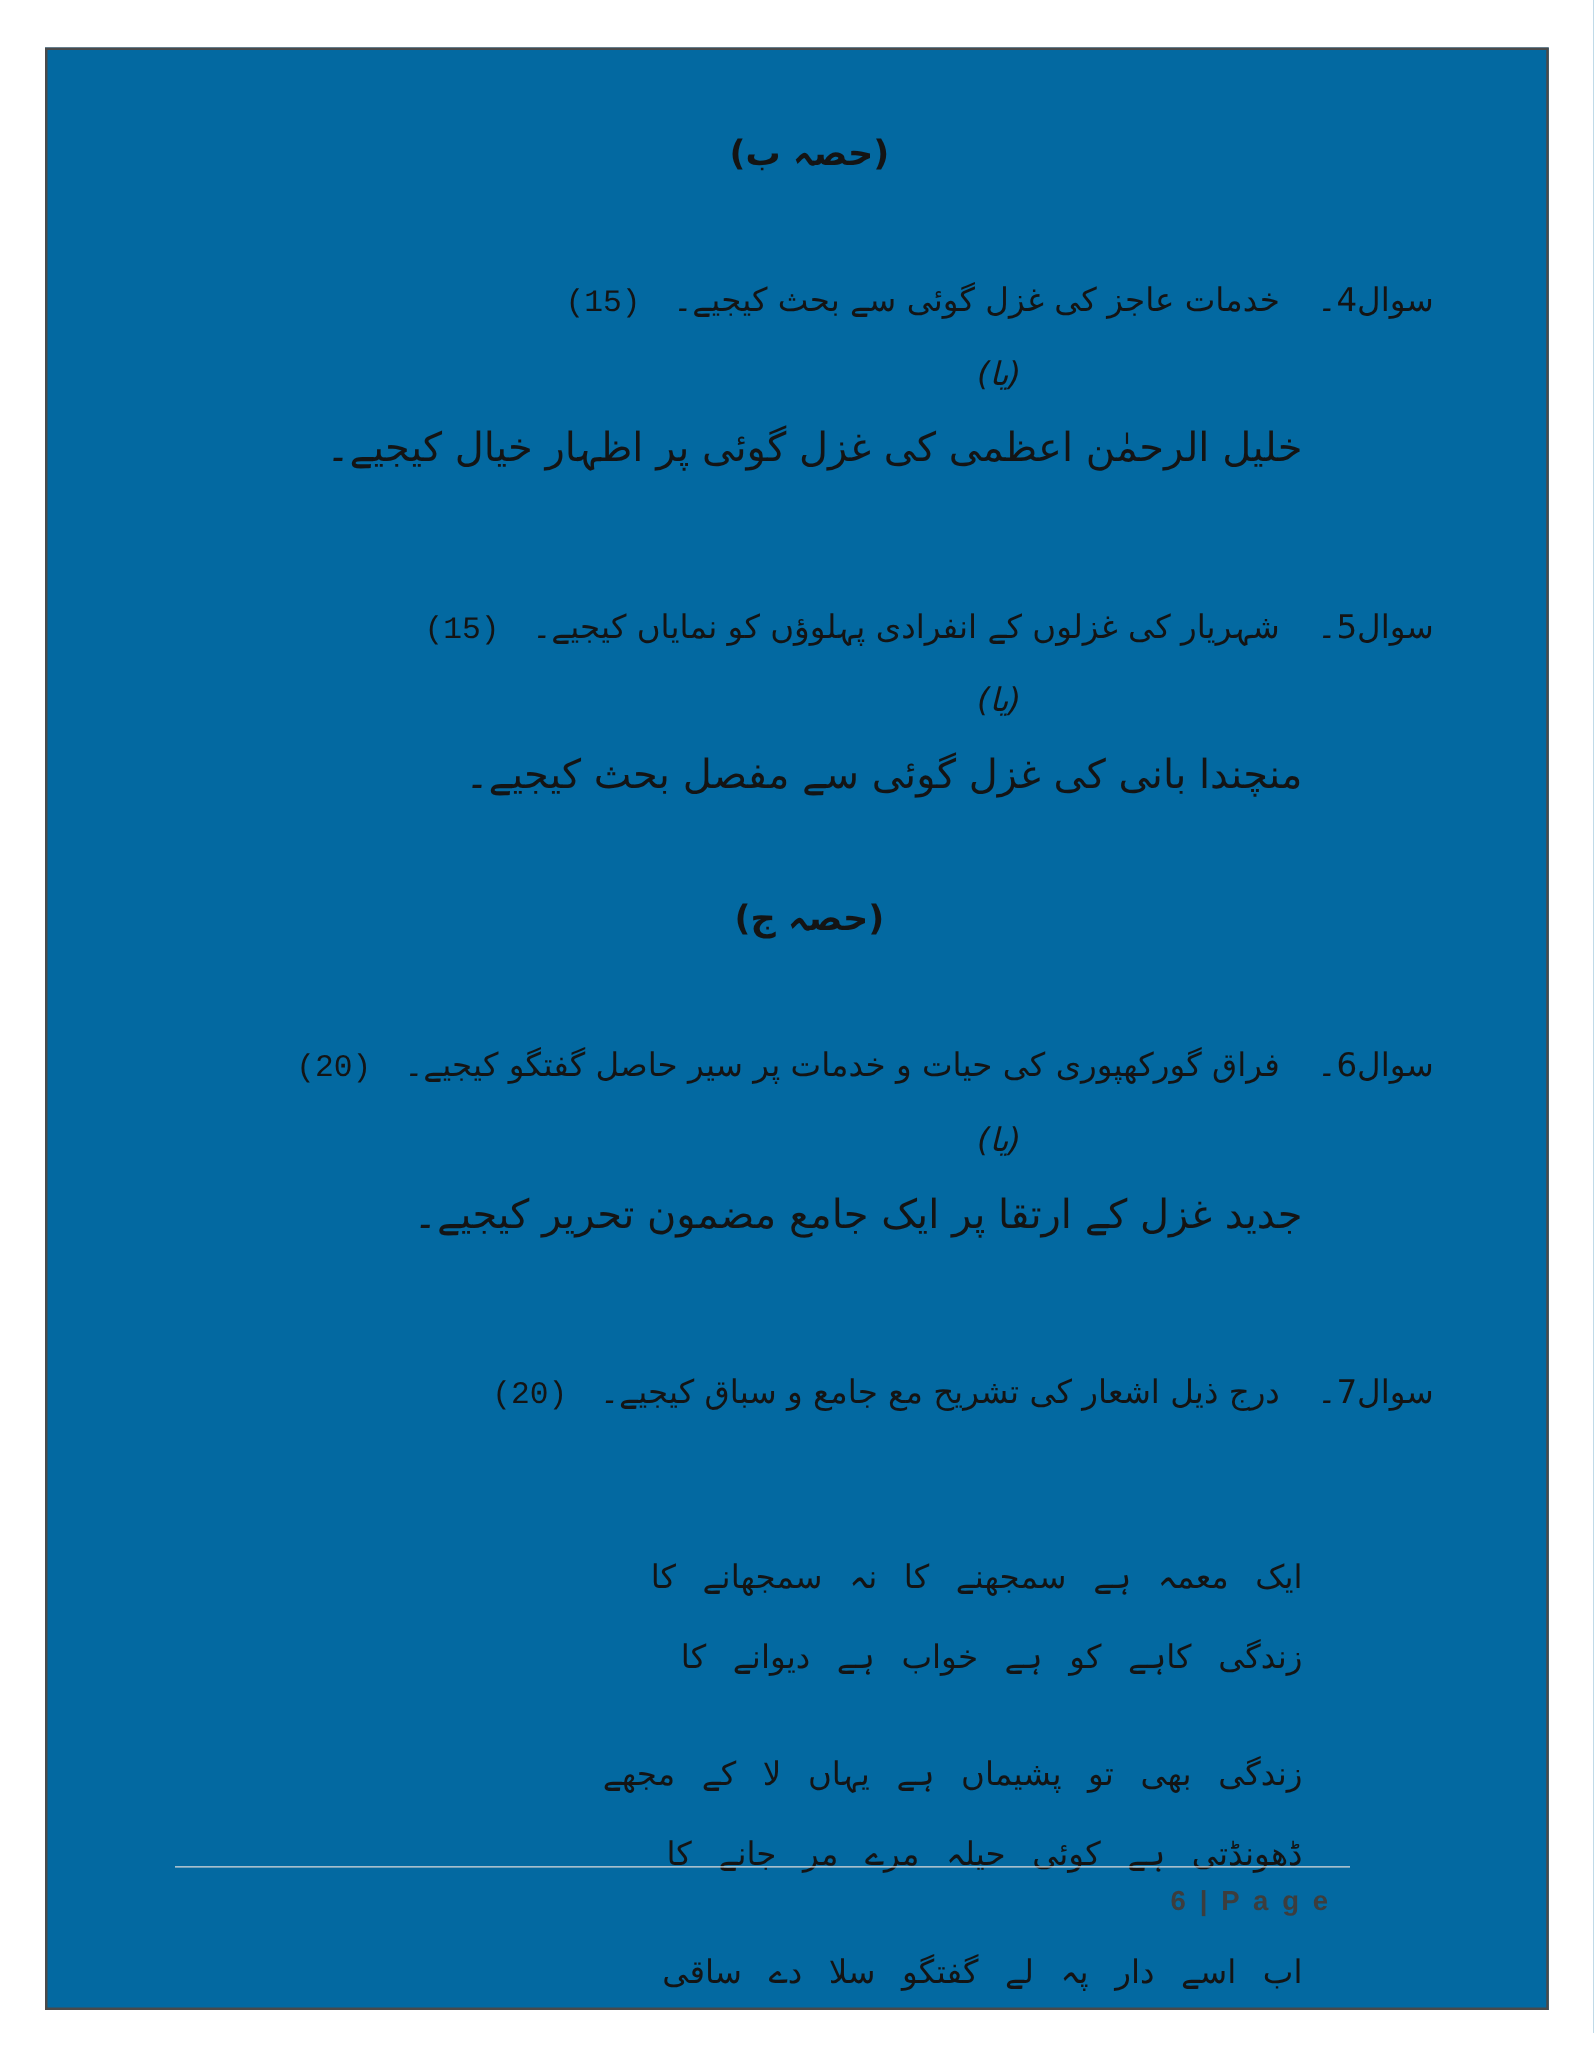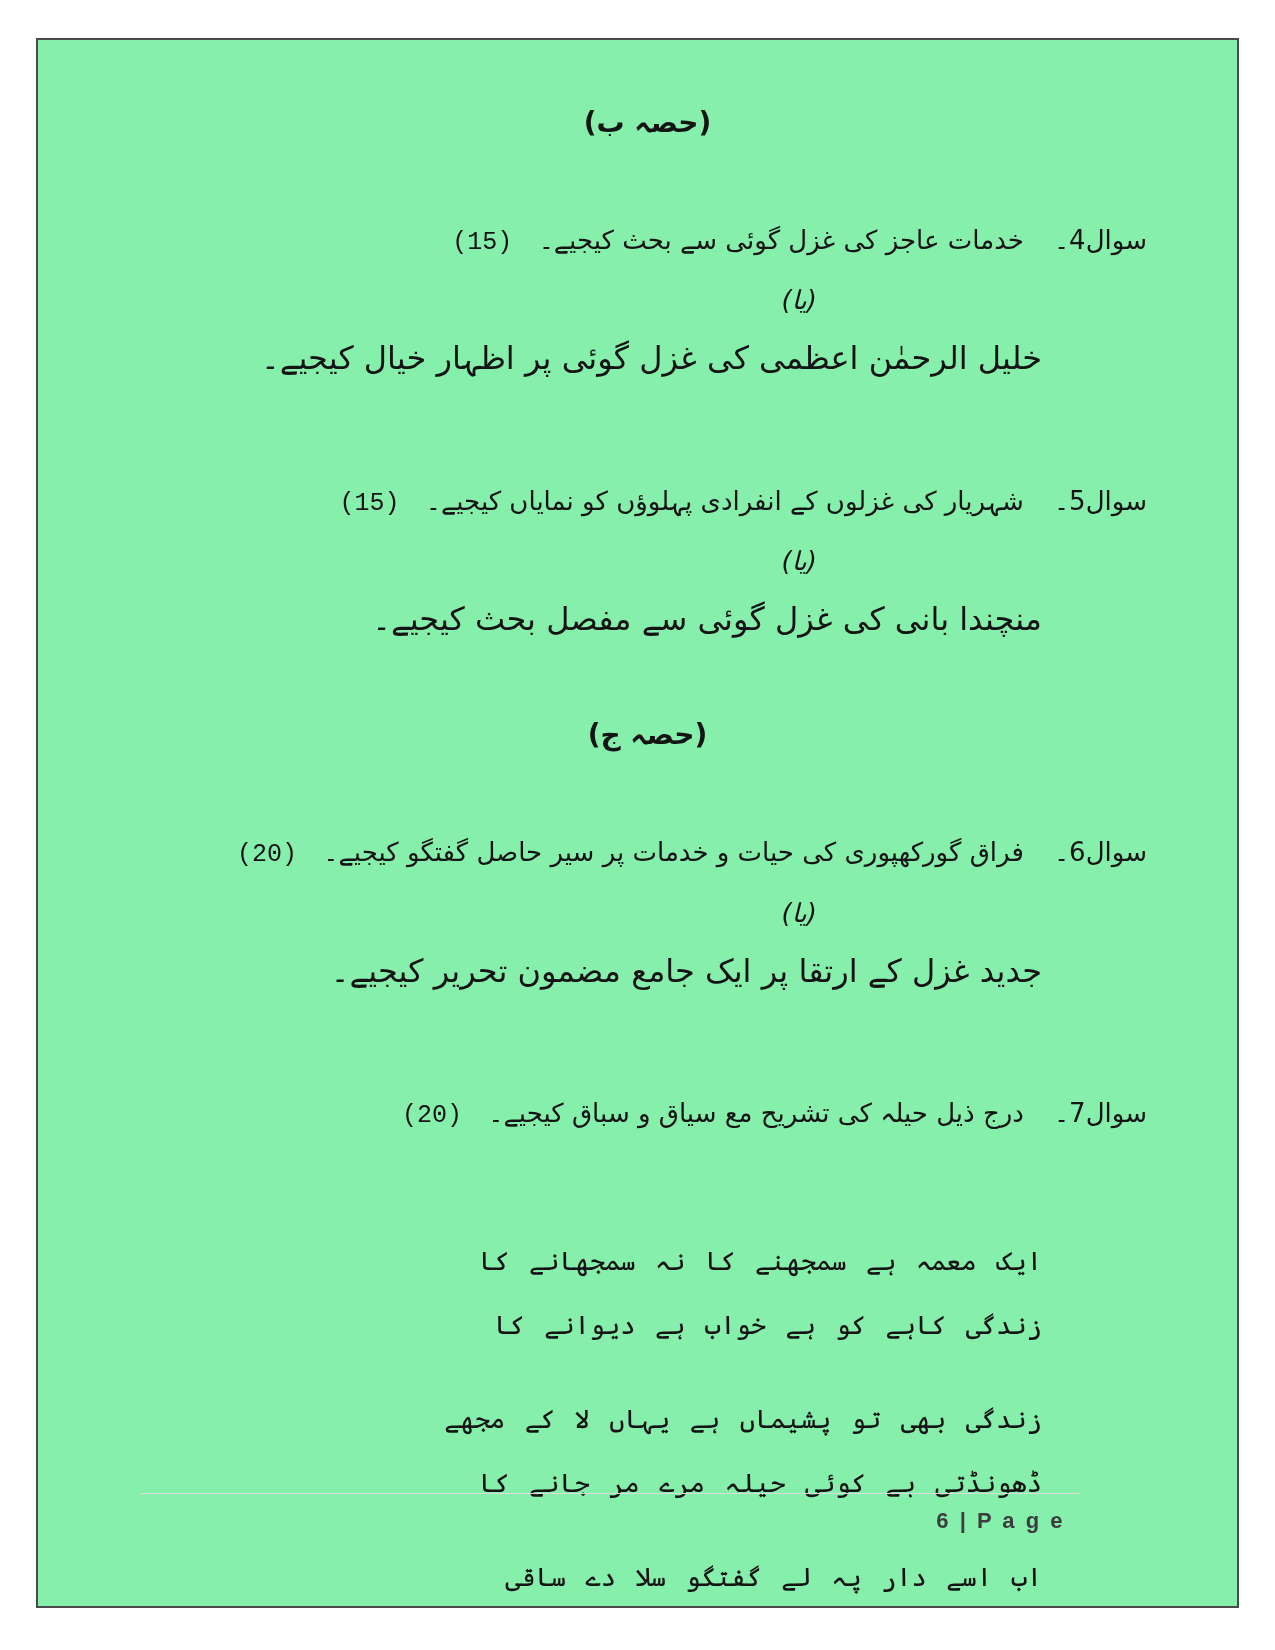--- a/index.html
+++ b/index.html
@@ -10,21 +10,21 @@
     background: #ffffff;
     position: relative;
     font-family: "DejaVu Sans", sans-serif;
     color: #141414;
     overflow: hidden;
   }
   .page-border {
     position: absolute;
     top: 38px; left: 36px; right: 36px; bottom: 42px;
     border: 2px solid #4a4a4a;
-    background: #86efac;
+    background: #0369a1;
   }
   .content {
     direction: rtl;
     padding: 66px 90px 0 110px;
   }
   .section-title {
     text-align: center;
     font-weight: bold;
     font-size: 28px;
     margin: 0 0 58px 0;
@@ -63,21 +63,21 @@
   .q-alt {
     margin-right: 105px;
     font-size: 32px;
     line-height: 1.45;
     text-align: right;
   }
   .poetry {
     margin: 96px 105px 0 0;
     text-align: right;
   }
-  .couplet { margin-bottom: 30px; font-family: Liberation Serif, serif; }
+  .couplet { margin-bottom: 30px; }
   .poetry-line {
     font-size: 26px;
     line-height: 64px;
     word-spacing: 13px;
     white-space: nowrap;
   }
   .footer-line {
     position: absolute;
     left: 140px;
     right: 195px;
@@ -139,21 +139,21 @@
         </span>
       </div>
       <div class="q-or">(یا)</div>
       <div class="q-alt">جدید غزل کے ارتقا پر ایک جامع مضمون تحریر کیجیے۔</div>
     </div>
 
     <div class="question-block">
       <div class="q-row">
         <span class="q-number">سوال7۔</span>
         <span class="q-main">
-          <span>درج ذیل حیلہ کی تشریح مع سیاق و سباق کیجیے۔</span>
+          <span>درج ذیل اشعار کی تشریح مع جامع و سباق کیجیے۔</span>
           <span class="q-marks" dir="ltr">(20)</span>
         </span>
       </div>
     </div>
 
     <div class="poetry">
       <div class="couplet">
         <div class="poetry-line">ایک معمہ ہے سمجھنے کا نہ سمجھانے کا</div>
         <div class="poetry-line">زندگی کاہے کو ہے خواب ہے دیوانے کا</div>
       </div>

